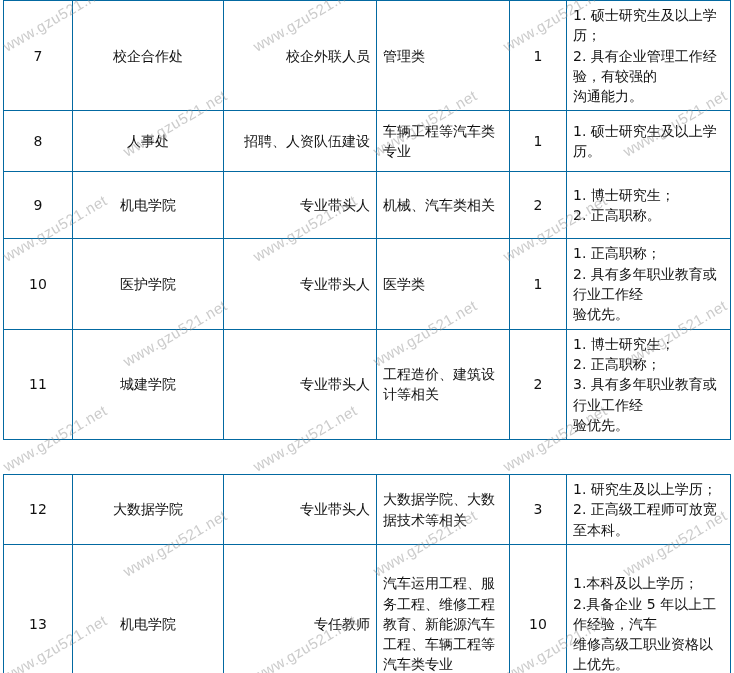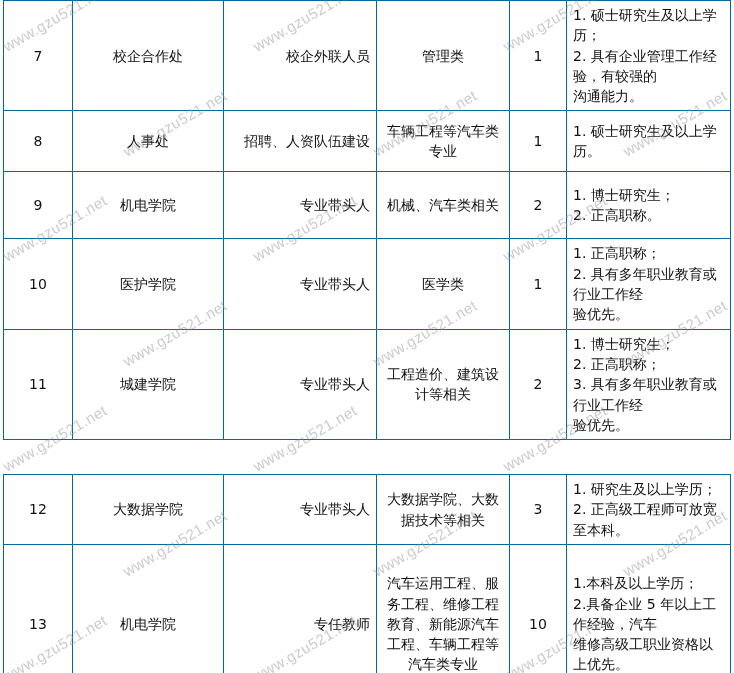--- a/index.html
+++ b/index.html
@@ -55,21 +55,21 @@
     border: 1px solid #0369a1;
     vertical-align: middle;
     padding: 4px 6px;
     font-size: 14px;
     line-height: 1.45;
     background: transparent;
   }
   .c-idx   { width: 56px;  text-align: center; font-size: 15px; }
   .c-dept  { width: 138px; text-align: center; }
   .c-post  { width: 140px; text-align: right; }
-  .c-major { width: 120px; text-align: center; }
+  .c-major { width: 120px; }
   .c-num   { width: 44px;  text-align: center; }
   .c-req   { width: auto;  text-align: left; }
 
   .req-line { white-space: normal; }
 
   .gap {
     height: 34px;
   }
 
   

